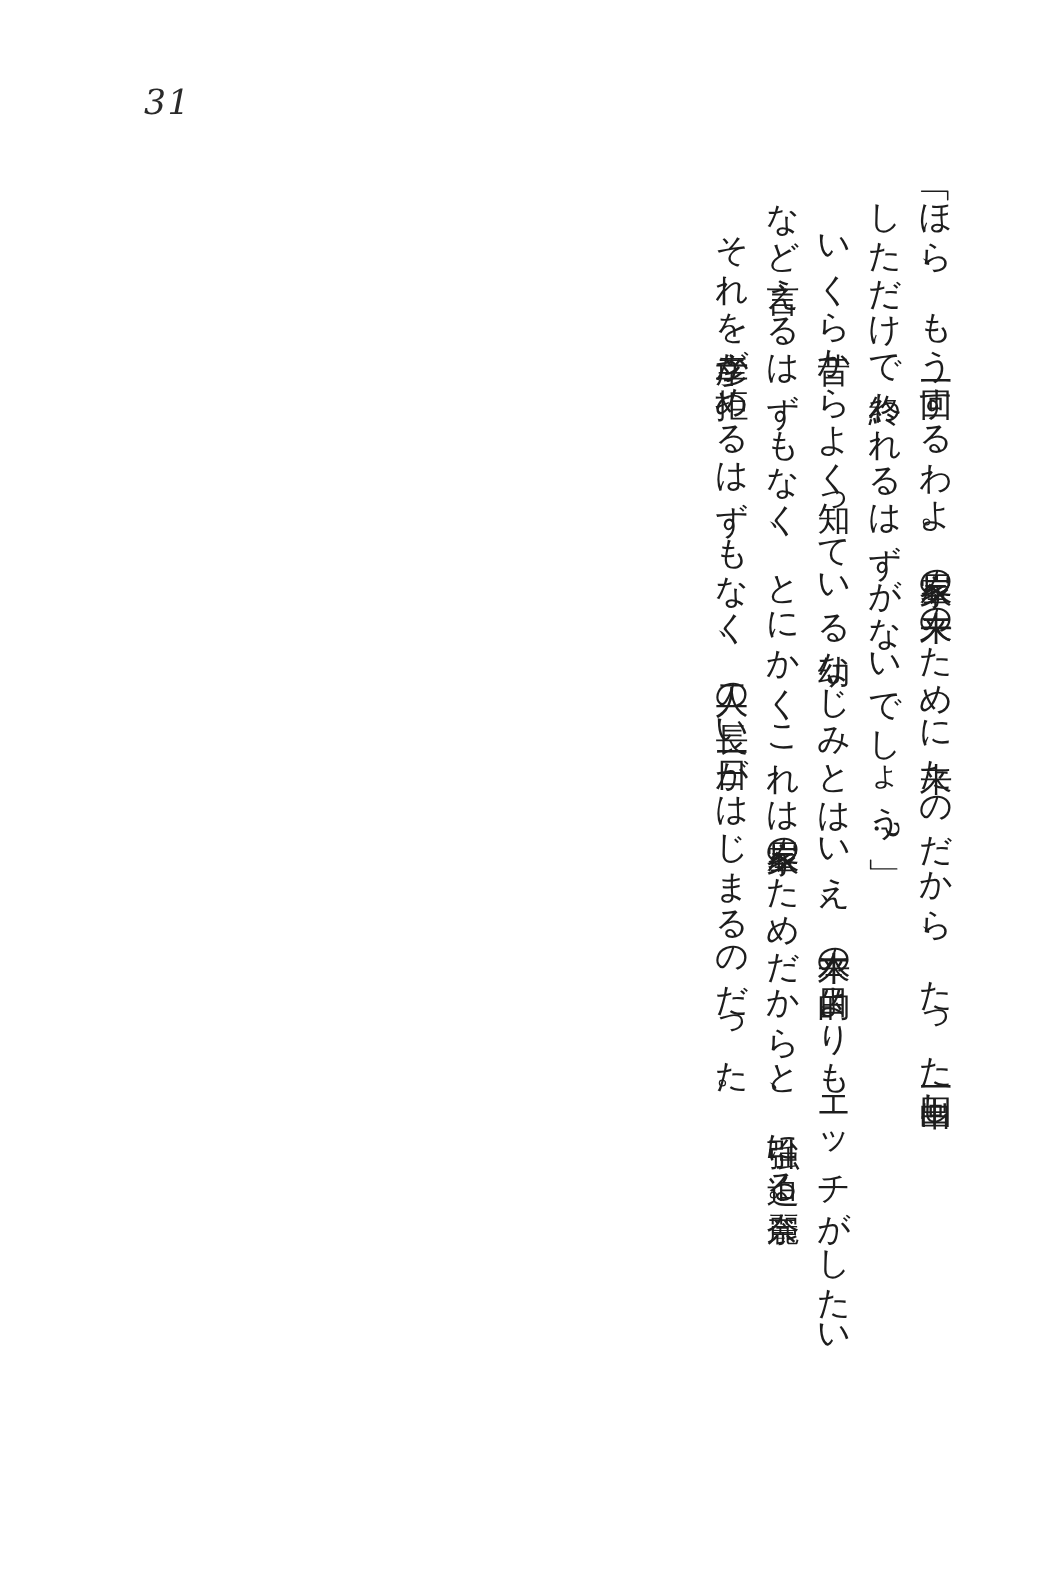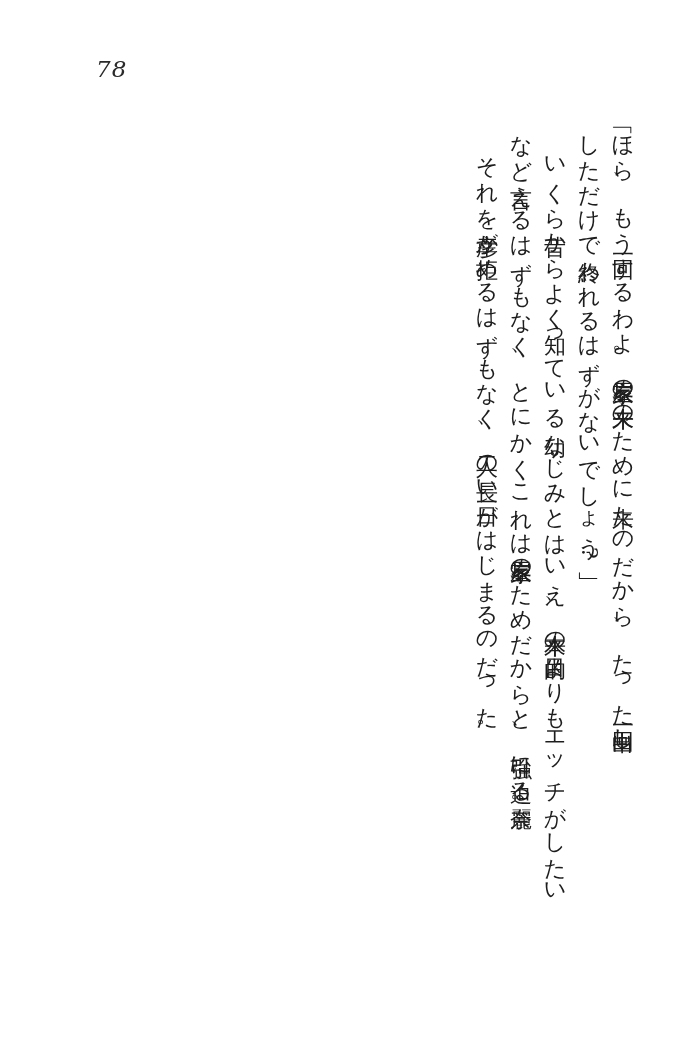--- a/index.html
+++ b/index.html
@@ -45,21 +45,21 @@
     margin: 0;
     padding: 0;
     white-space: nowrap;
   }
 </style>
 </head>
 <body>
 
 <div class="sheet">
 
-  <div class="page-number">78</div>
+  <div class="page-number">31</div>
 
   <div class="text-block">
     <p class="vline">「ほら、もう一回するわよ。辰峯家の未来のために来たのだから、たった一回中出し</p>
     <p class="vline">しただけで終われるはずがないでしょう?」</p>
     <p class="vline">　いくら昔からよく知っている幼なじみとはいえ、本来の目的よりもエッチがしたい</p>
     <p class="vline">など言えるはずもなく、とにかくこれは辰峯家のためだからと、強引に迫る麗奈。</p>
     <p class="vline">　それを幸彦が拒めるはずもなく、二人の長い一日がはじまるのだった。</p>
   </div>
 
 </div>

